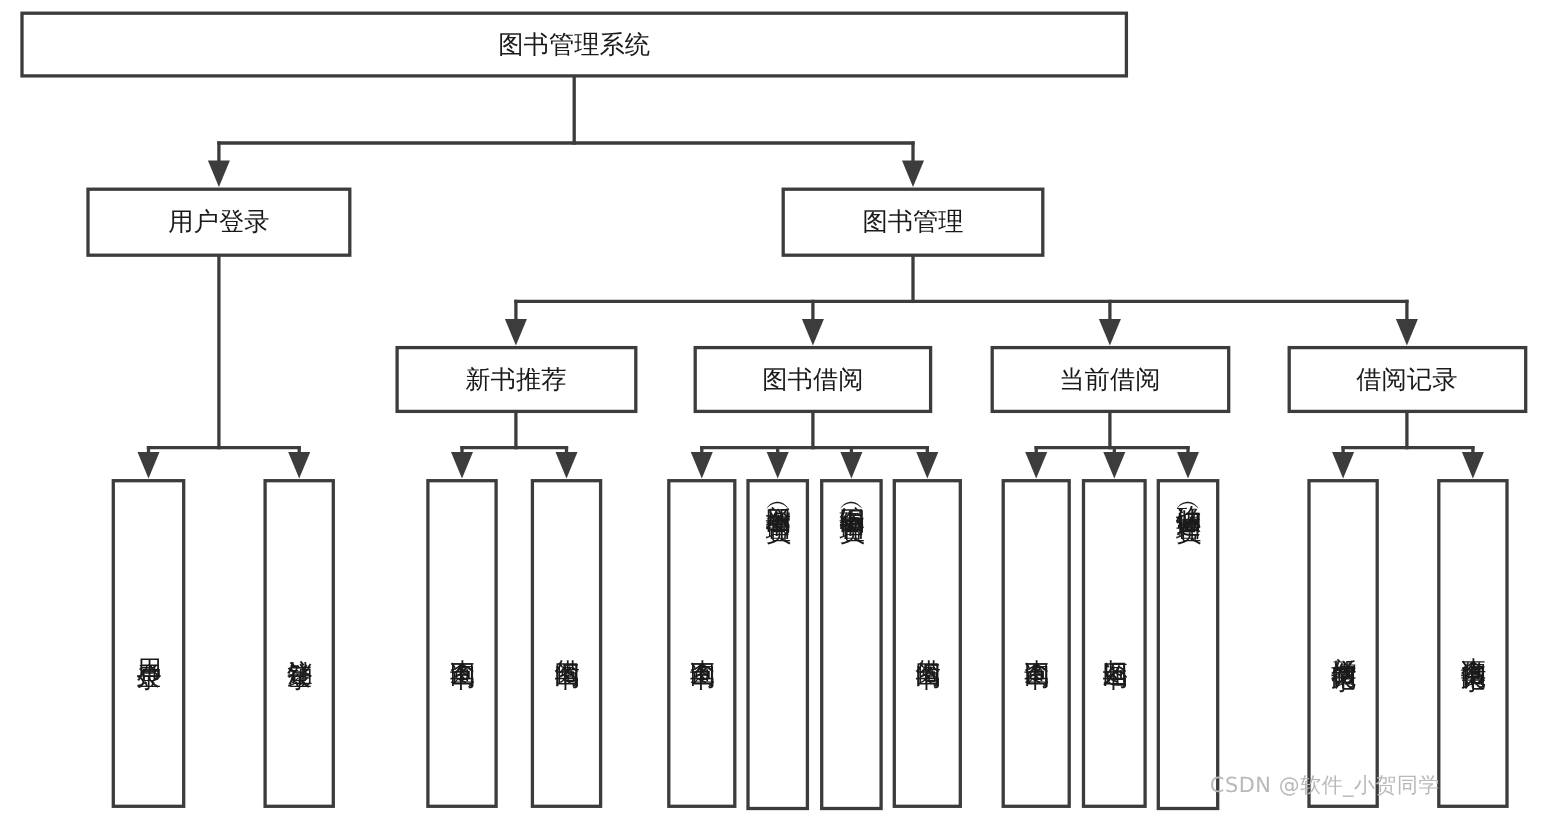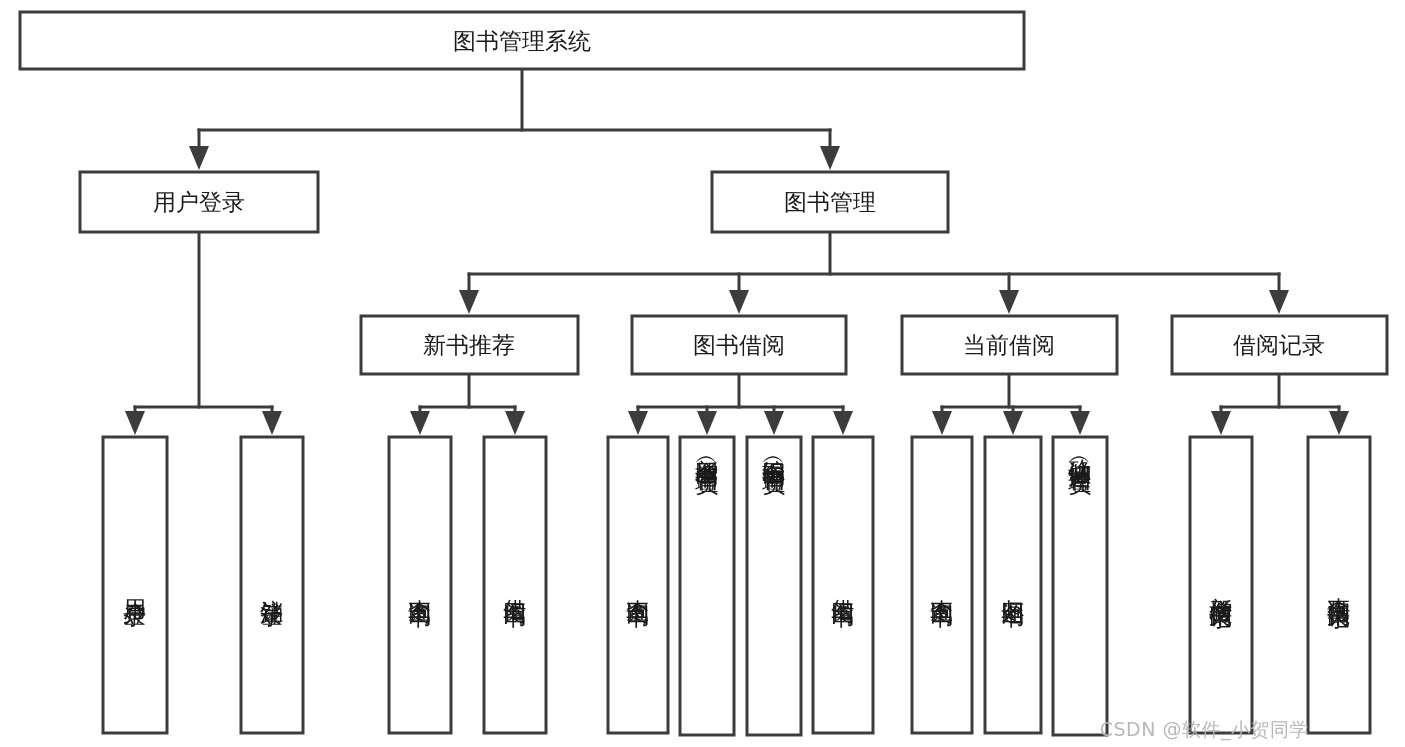--- a/index.html
+++ b/index.html
@@ -62,21 +62,21 @@
     font-family: "DejaVu Sans", "Liberation Sans", sans-serif;
     font-size: 23px;
     line-height: 1.32;
     color: #1a1a1a;
     letter-spacing: 2px;
     white-space: nowrap;
   }
   .watermark {
     position: absolute;
     right: 8px;
-    bottom: 4px;
+    bottom: 20px;
     font-family: "DejaVu Sans", "Liberation Sans", sans-serif;
     font-size: 19px;
     color: #b9b9b9;
     letter-spacing: 0.5px;
     white-space: nowrap;
   }
 </style>
 </head>
 <body>
 

